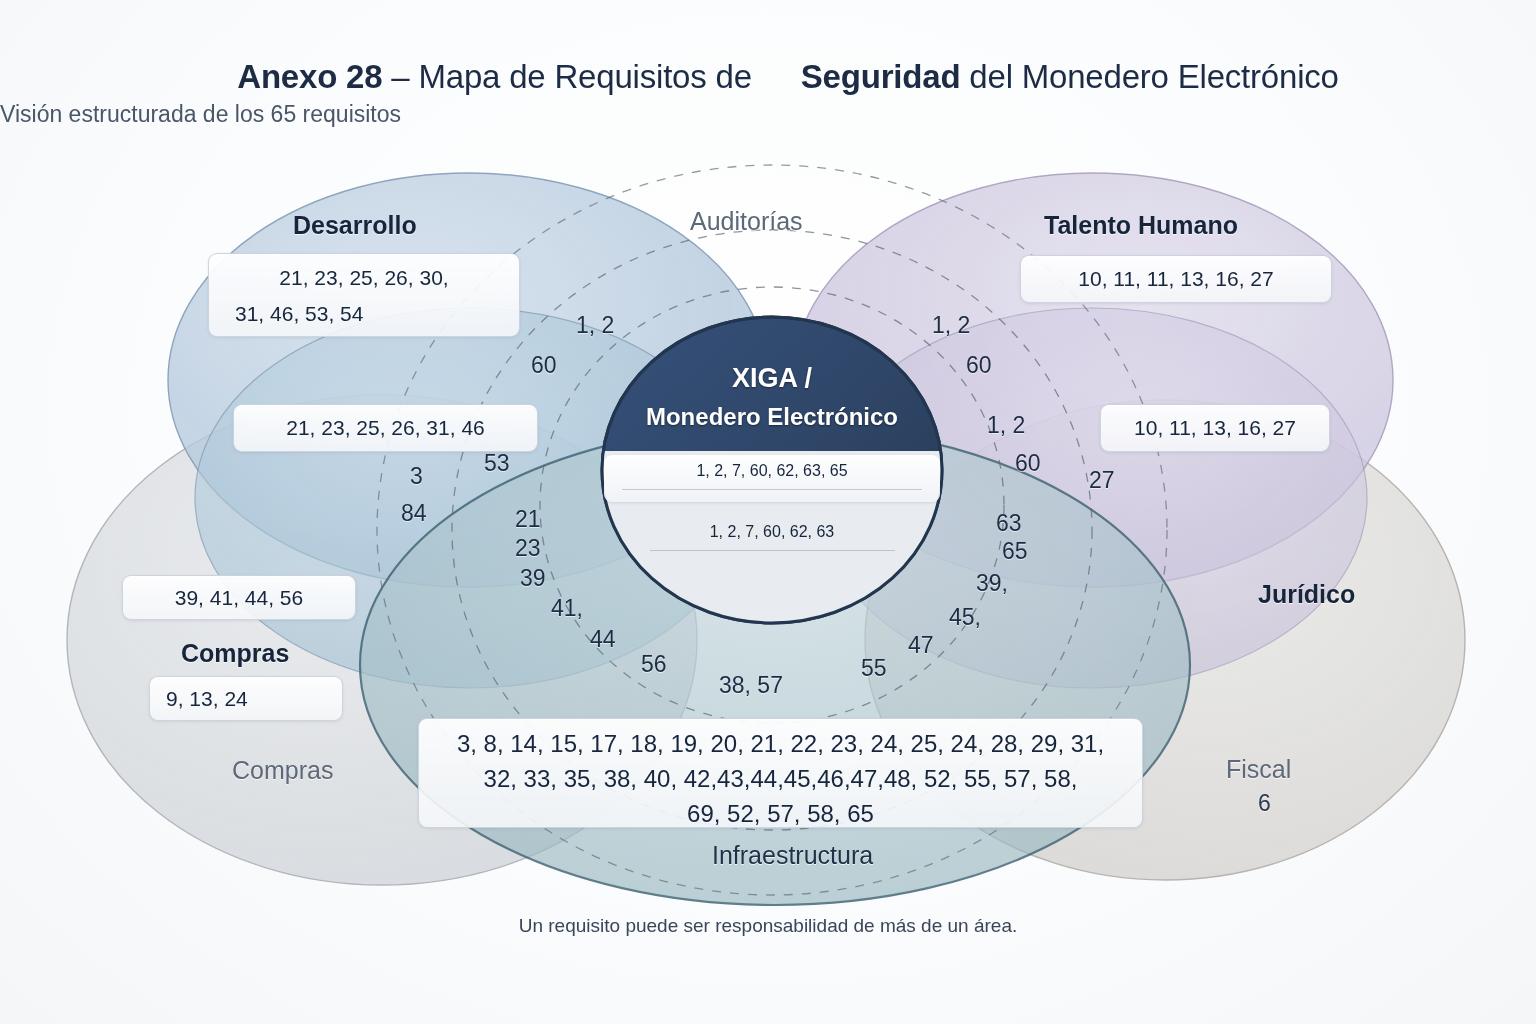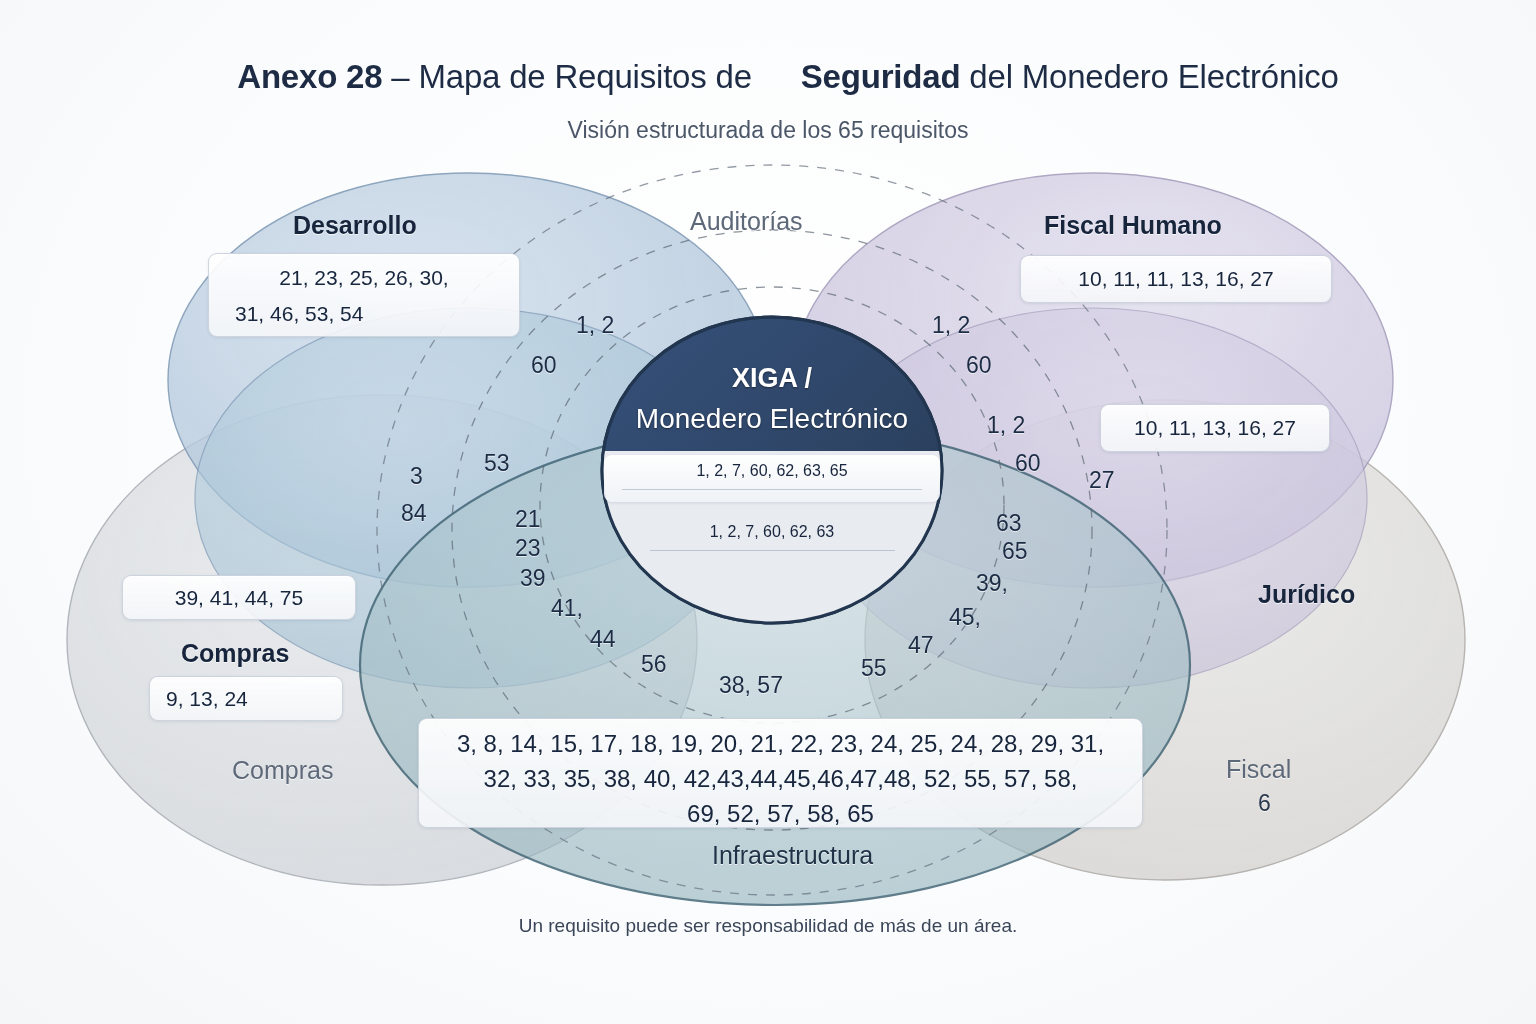--- a/index.html
+++ b/index.html
@@ -30,23 +30,22 @@
     width: 1536px;
     text-align: center;
     font-size: 33px;
     color: #1d2b45;
     letter-spacing: -0.2px;
     white-space: nowrap;
   }
   .title .b { font-weight: 700; margin-left: 40px; }
   .subtitle {
     position: absolute;
-    left: 0; top: 117px;
-    width: 1536px;
-    text-align: center;
+    left: 0; top: 101px;
+    width: 1536px;
     font-size: 23px;
     color: #4b5668;
   }
   .footnote {
     position: absolute;
     left: 0; top: 915px;
     width: 1536px;
     text-align: center;
     font-size: 19px;
     color: #3a4658;
@@ -106,21 +105,21 @@
 
   
   .core-title {
     position: absolute;
     text-align: center;
     color: #ffffff;
     white-space: nowrap;
     text-shadow: 0 1px 2px rgba(0,0,0,0.45);
   }
   .core-title.l1 { font-size: 27px; font-weight: 700; }
-  .core-title.l2 { font-size: 28px; font-weight: 400; }
+  .core-title.l2 { font-size: 24px; font-weight: 700; }
 
   .core-chip {
     position: absolute;
     box-sizing: border-box;
     text-align: center;
     font-size: 16px;
     color: #17253d;
     white-space: nowrap;
   }
   .core-chip.boxed {
@@ -204,47 +203,48 @@
       <ellipse cx="772" cy="470" rx="170" ry="153"></ellipse>
     </clipPath>
     <g clip-path="url(#coreClip)">
       <rect x="580" y="451" width="385" height="190" fill="#eef1f5" opacity="0.97"></rect>
     </g>
     <ellipse cx="772" cy="470" rx="170" ry="153" fill="none" stroke="#22364f" stroke-width="3"></ellipse>
   </svg>
 
   <div class="sector-label" style="left:293px; top:211px;">Desarrollo</div>
 
-  <div class="sector-label" style="left:1044px; top:211px;">Fiscal Humano</div>
+  <div class="sector-label" style="left:1044px; top:211px;">Talento Humano</div>
 
   <div class="sector-label soft" style="left:690px; top:207px;">Auditorías</div>
 
   <div class="sector-label" style="left:181px; top:639px;">Compras</div>
 
   <div class="sector-label soft" style="left:232px; top:756px;">Compras</div>
 
   <div class="sector-label" style="left:1258px; top:580px;">Jurídico</div>
 
   <div class="sector-label soft" style="left:1226px; top:755px;">Fiscal</div>
 
   <div class="sector-label mid" style="left:1258px; top:790px; font-size:23px; font-weight:400;">6</div>
 
   <div class="sector-label mid" style="left:673px; top:841px; font-weight:400; font-size:25px; color:#203247;margin-left:39px;">Infraestructura</div>
 
   <div class="chip" style="left:208px; top:253px; width:312px; height:84px;">
     <div>21, 23, 25, 26, 30,</div>
     <div style="text-align:left; padding-left:14px;">31, 46, 53, 54</div>
   </div>
 
+  <div class="chip" style="left:233px; top:404px; width:305px; height:48px; line-height:34px;">21, 23, 25, 26, 31, 46</div>
 
   <div class="chip" style="left:1020px; top:255px; width:312px; height:48px; line-height:34px;">10, 11, 11, 13, 16, 27</div>
 
   <div class="chip" style="left:1100px; top:404px; width:230px; height:48px; line-height:34px;">10, 11, 13, 16, 27</div>
 
-  <div class="chip" style="left:122px; top:575px; width:234px; height:45px; line-height:31px;">39, 41, 44, 75</div>
+  <div class="chip" style="left:122px; top:575px; width:234px; height:45px; line-height:31px;">39, 41, 44, 56</div>
 
   <div class="chip" style="left:149px; top:676px; width:194px; height:45px; line-height:31px; text-align:left; padding-left:16px;">9, 13, 24</div>
 
 
   <div class="chip wide" style="left:418px; top:718px; width:725px; height:110px; line-height:35px; padding:7px 10px;">
     <div>3, 8, 14, 15, 17, 18, 19, 20, 21, 22, 23, 24, 25, 24, 28, 29, 31,</div>
     <div>32, 33, 35, 38, 40, 42,43,44,45,46,47,48, 52, 55, 57, 58,</div>
     <div>69, 52, 57, 58, 65</div>
   </div>
 

